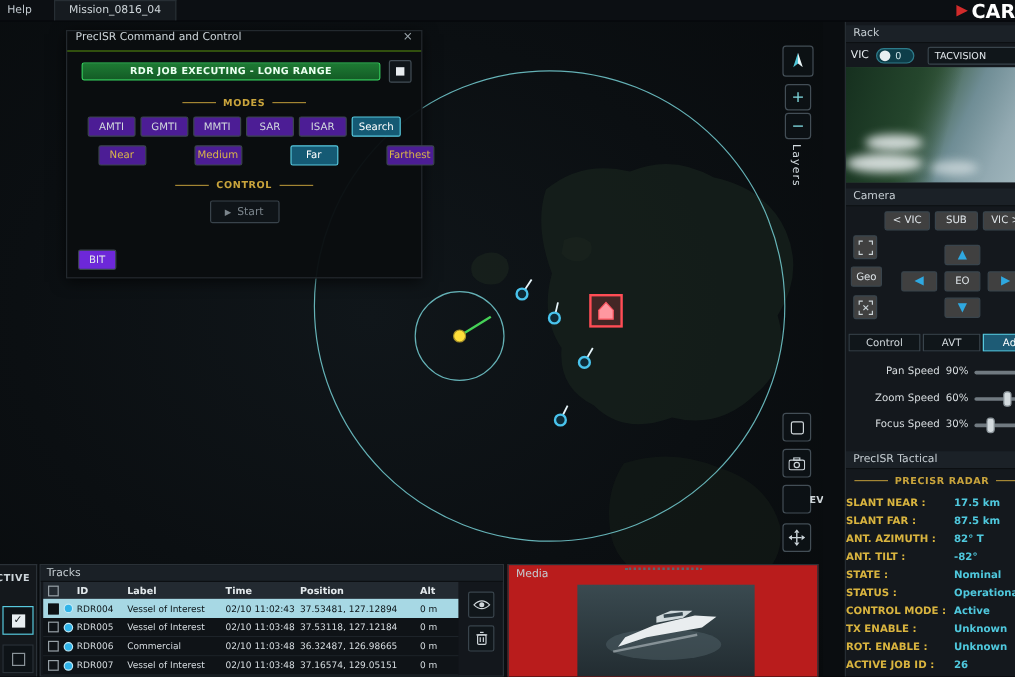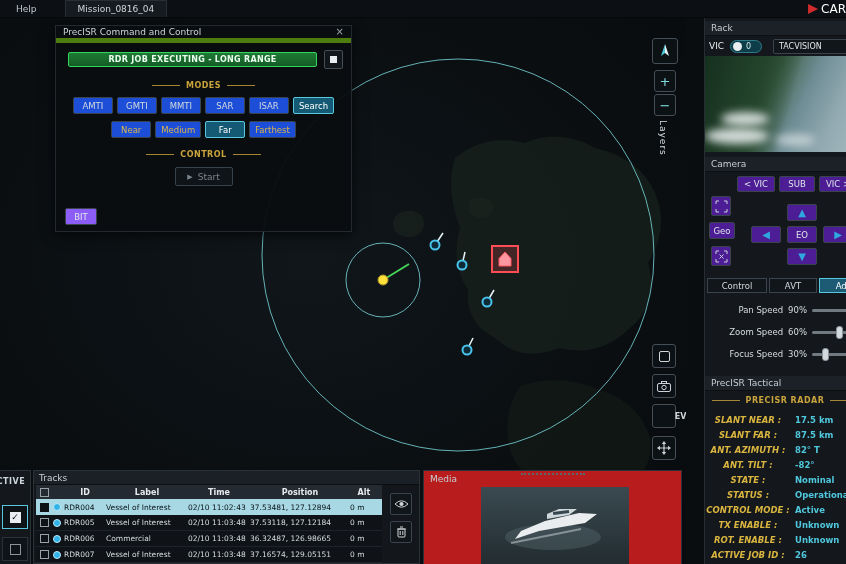--- a/index.html
+++ b/index.html
@@ -4,25 +4,25 @@
 <style>
   *{box-sizing:border-box;margin:0;padding:0;}
   html,body{background:#000;}
   button{font:inherit;border:none;background:none;cursor:pointer;}
   #root{position:relative;width:846px;height:564px;overflow:hidden;background:#0a0d10;
         font-family:"DejaVu Sans","Liberation Sans",sans-serif;font-size:9px;color:#cfd6da;}
 
   
   .topbar{position:absolute;left:0;top:0;width:846px;height:18px;background:#0c0f13;border-bottom:1px solid #05070a;
           display:flex;align-items:center;z-index:60;}
-  .help{padding:0 16px;color:#c2cad0;}
+  .help{padding:0 6px;color:#c2cad0;}
   .mission-tab{background:#161b20;border:1px solid #272e34;border-bottom:none;height:17px;line-height:16px;
                padding:0 12px;margin-left:12px;color:#cfd6da;}
   .brand{position:absolute;right:0;top:0;height:18px;display:flex;align-items:center;gap:3px;color:#fff;
-         font-weight:normal;font-size:12px;}
+         font-weight:bold;font-size:16px;}
   .brand-mark{width:10px;height:10px;background:#d22b2b;clip-path:polygon(0 0,100% 50%,0 100%);}
 
   
   .map{position:absolute;left:0;top:18px;width:686px;height:546px;overflow:hidden;
        background:radial-gradient(ellipse at 45% 45%, #10161a 0%, #0b0f12 55%, #080b0d 100%);}
   .lyr{position:absolute;left:0;top:0;}
   .ring{fill:none;stroke:#7adade;stroke-width:1;opacity:.8;}
   .ownship-vector{stroke:#46d157;stroke-width:2;}
   .ownship-dot{fill:#ffdf3a;stroke:#a8922a;stroke-width:1;}
   .contact-tick{stroke:#e8f6fb;stroke-width:1.5;}
@@ -32,43 +32,43 @@
   .map-btn{position:absolute;width:24px;height:24px;background:rgba(13,18,22,.88);border:1px solid #434e56;
            border-radius:3px;display:flex;align-items:center;justify-content:center;color:#cfe7ec;}
   .zoombtn{width:22px;height:22px;font-size:13px;color:#7fd8de;}
   .layers-label{position:absolute;left:658px;top:102px;writing-mode:vertical-rl;color:#d5dde2;font-size:9px;letter-spacing:1px;}
   .sq-icon{width:11px;height:11px;border:1.5px solid #cfd6da;border-radius:2px;}
   .ev-label{font-size:8px;color:#cfd6da;font-weight:bold;margin-left:33px;}
 
   
   .dialog{position:absolute;left:55px;top:25px;width:297px;height:207px;background:rgba(10,13,16,.97);
           border:1px solid #23292e;box-shadow:0 3px 12px rgba(0,0,0,.65);z-index:50;}
-  .dialog-titlebar{height:17px;display:flex;align-items:center;justify-content:space-between;padding:0 7px;
-                   border-bottom:5px solid #4d7c0f;color:#ccd4d9;}
+  .dialog-titlebar{height:17px;display:flex;align-items:flex-start;justify-content:space-between;padding:0 7px;
+                   border-bottom:1px solid #4d7c0f;color:#ccd4d9;}
   .x{color:#9aa4aa;font-size:10px;line-height:1;}
   .status-row{display:flex;align-items:center;gap:7px;padding:7px 8px 0 12px;}
   .status-bar{flex:1;height:15px;background:linear-gradient(180deg,#1d7a33,#145c26);border:1px solid #35d45e;
               border-radius:2px;display:flex;align-items:center;justify-content:center;color:#eafff0;
               font-size:8px;font-weight:bold;letter-spacing:.3px;}
   .stop-btn{width:19px;height:19px;background:#10161a;border:1px solid #434e56;border-radius:2px;
             display:flex;align-items:center;justify-content:center;}
   .stop-glyph{width:7px;height:7px;background:#e8edf0;}
   .sec-heading{display:flex;align-items:center;justify-content:center;gap:6px;color:#c9a43c;font-size:8px;
                font-weight:bold;letter-spacing:.5px;}
   .hline{width:28px;height:0;border-top:1px solid #c9a43c;opacity:.8;}
   .mt12{margin-top:12px;}
   .btn-row{display:flex;justify-content:center;gap:4px;margin-top:7px;}
-  .dbtn{min-width:40px;height:17px;background:#1d4ed8;border:1px solid #3a444c;border-radius:2px;color:#d3dade;
+  .dbtn{min-width:40px;height:17px;background:#4c1d95;border:1px solid #3a444c;border-radius:2px;color:#d3dade;
         font-size:8.5px;display:flex;align-items:center;justify-content:center;padding:0 5px;}
   .dbtn.sel{background:#155a74;border-color:#57c8dd;color:#fff;}
-  .range .dbtn{color:#d9b54a;} .range .dbtn.sel{color:#fff;}
+  .range .dbtn{color:#d9b54a;margin-left:36px;} .range .dbtn.sel{color:#fff;}
   .start-btn{display:flex;align-items:center;justify-content:center;gap:5px;margin:8px auto 0;width:58px;height:19px;
              background:#0f1418;border:1px solid #39434b;border-radius:2px;color:#7b858c;}
   .play{font-size:7px;}
-  .bit-btn{position:absolute;left:9px;bottom:6px;width:32px;height:17px;background:#8b5cf6;border:1px solid #3a444c;
+  .bit-btn{position:absolute;left:9px;bottom:6px;width:32px;height:17px;background:#6d28d9;border:1px solid #3a444c;
            border-radius:2px;color:#e0e6ea;font-size:8.5px;display:flex;align-items:center;justify-content:center;margin-top:44px;}
 
   
   .rpanel{position:absolute;left:704px;top:18px;width:160px;height:546px;background:#14181d;
           border-left:1px solid #262d33;z-index:40;overflow:hidden;}
   .sec-hdr{position:absolute;left:0;width:160px;height:15px;display:flex;align-items:center;justify-content:space-between;
            padding:0 6px;background:#1b2127;border-bottom:1px solid #0c0f12;color:#c5cdd2;}
   .vic-row{position:absolute;left:4px;top:20px;width:152px;height:16px;display:flex;align-items:center;gap:6px;}
   .vic-label{font-weight:normal;color:#e6ecef;}
   .toggle{width:32px;height:13px;border-radius:7px;background:#0d3d49;border:1px solid #2e7b8a;display:flex;
@@ -78,56 +78,56 @@
   .dropdown{margin-left:auto;width:88px;height:15px;background:#10161a;border:1px solid #39444c;border-radius:2px;
             display:flex;align-items:center;justify-content:space-between;padding:0 5px;font-size:8px;color:#e0e6ea;}
   .video{position:absolute;left:0;top:38px;width:160px;height:96px;overflow:hidden;
          background:linear-gradient(115deg,#1f3a28 0%,#2c4f33 22%,#3d5f44 38%,#6f8d95 58%,#93aab2 78%,#a7bcc2 100%);}
   .ridge{position:absolute;left:0;top:0;width:70%;height:100%;
          background:linear-gradient(105deg,#16301f 0%,#24452c 45%,rgba(0,0,0,0) 72%);}
   .cloud{position:absolute;background:#eef3f4;border-radius:50%;filter:blur(4px);opacity:.85;}
   .c1{left:16px;top:56px;width:48px;height:14px;}
   .c2{left:0px;top:72px;width:64px;height:16px;}
   .c3{left:70px;top:78px;width:40px;height:12px;opacity:.6;}
-  .pbtn{position:absolute;background:#4c1d95;border:1px solid #39444c;border-radius:2px;color:#dfe5e9;font-size:8.5px;
+  .pbtn{position:absolute;background:#404040;border:1px solid #39444c;border-radius:2px;color:#dfe5e9;font-size:8.5px;
         display:flex;align-items:center;justify-content:center;}
   .arrow span{color:#2fa8e0;font-size:10px;line-height:1;}
   .tabs{position:absolute;left:2px;top:260px;width:158px;display:flex;gap:2px;overflow:hidden;}
   .tab{flex:0 0 auto;height:15px;background:#10161a;border:1px solid #39444c;color:#d3dade;font-size:8.5px;
        display:flex;align-items:center;justify-content:center;}
   .tab-w1{width:60px;} .tab-w2{width:48px;} .tab-w3{width:60px;}
   .tab.sel{background:#1d5b75;border-color:#57c8dd;color:#fff;}
   .slider-row{position:absolute;left:0;width:160px;height:16px;display:flex;align-items:center;justify-content:flex-end;
               gap:5px;padding-right:7px;}
   .slabel,.sval{color:#d8dde0;font-size:8.5px;}
   .strack{position:relative;width:46px;height:3px;background:#717a81;border-radius:2px;}
   .sthumb{position:absolute;top:-5px;left:0;width:7px;height:13px;background:#d3dade;border:1px solid #8a9399;border-radius:3px;}
   .radar-heading{position:absolute;left:0;top:378px;width:160px;}
   .tfields{position:absolute;left:0;top:394px;width:160px;}
   .tfield{display:flex;height:15px;align-items:center;font-size:8.5px;}
-  .tl{width:86px;text-align:center;color:#d9b43f;font-weight:bold;font-style:italic;}
+  .tl{width:86px;text-align:left;color:#d9b43f;font-weight:bold;}
   .tl::after{content:" :";}
   .tv{margin-left:4px;color:#4fc8dd;font-weight:bold;}
 
   
   .active-strip{position:absolute;left:0;top:470px;width:31px;height:94px;background:#14181c;
                 border-top:1px solid #2a3137;border-right:1px solid #2a3137;overflow:hidden;z-index:30;}
   .active-title{position:absolute;left:-10px;top:6px;font-size:8px;font-weight:bold;color:#cdd5da;letter-spacing:.5px;}
   .acell{position:absolute;left:2px;width:26px;height:24px;background:#0e1317;display:flex;align-items:center;justify-content:center;}
   .acell.sel{border:1px solid #57c8dd;} .acell.dim{border:1px solid #2a3137;}
   .checkbox-checked{width:11px;height:11px;background:#e8eef1;display:flex;align-items:center;justify-content:center;
                     color:#10161a;font-size:9px;font-weight:bold;}
   .checkbox-empty{width:11px;height:11px;border:1px solid #8a9399;background:#0e1317;}
 
   .tracks{position:absolute;left:33px;top:470px;width:387px;height:94px;background:#13171c;border:1px solid #2a3137;z-index:30;}
   .tracks-titlebar{height:14px;background:#1a2026;display:flex;align-items:center;padding:0 5px;color:#c5cdd2;
                    border-bottom:1px solid #0c0f12;}
   .tgrid{position:absolute;left:2px;top:14px;width:346px;}
   .thead,.trow{display:grid;grid-template-columns:15px 13px 42px 82px 62px 100px 28px;align-items:center;}
-  .thead{height:14px;background:#232a31;font-size:8px;font-weight:bold;color:#e3e9ec;text-align:center;}
+  .thead{height:14px;background:#232a31;font-size:8px;font-weight:bold;color:#e3e9ec;}
   .trow{height:16px;background:#0f1317;border-bottom:1px solid #1d2329;font-size:7.5px;color:#d6dce0;}
   .trow.sel{background:#a7d8e4;color:#0a1216;border-bottom:none;}
   .cb{width:9px;height:9px;border:1px solid #97a1a7;background:transparent;margin-left:4px;}
   .trow.sel .cb{background:#0d1215;border-color:#0d1215;}
   .tdot{width:8px;height:8px;border-radius:50%;background:#2fb3e8;border:1px solid #bfe9f7;margin-left:2px;}
   .tool-btn{position:absolute;left:356px;width:22px;height:22px;background:#10161a;border:1px solid #39444c;
             border-radius:2px;display:flex;align-items:center;justify-content:center;}
 
   .media{position:absolute;left:423px;top:470px;width:259px;height:118px;background:#b91c1c;border:1px solid #2a3137;
          z-index:30;overflow:hidden;}

